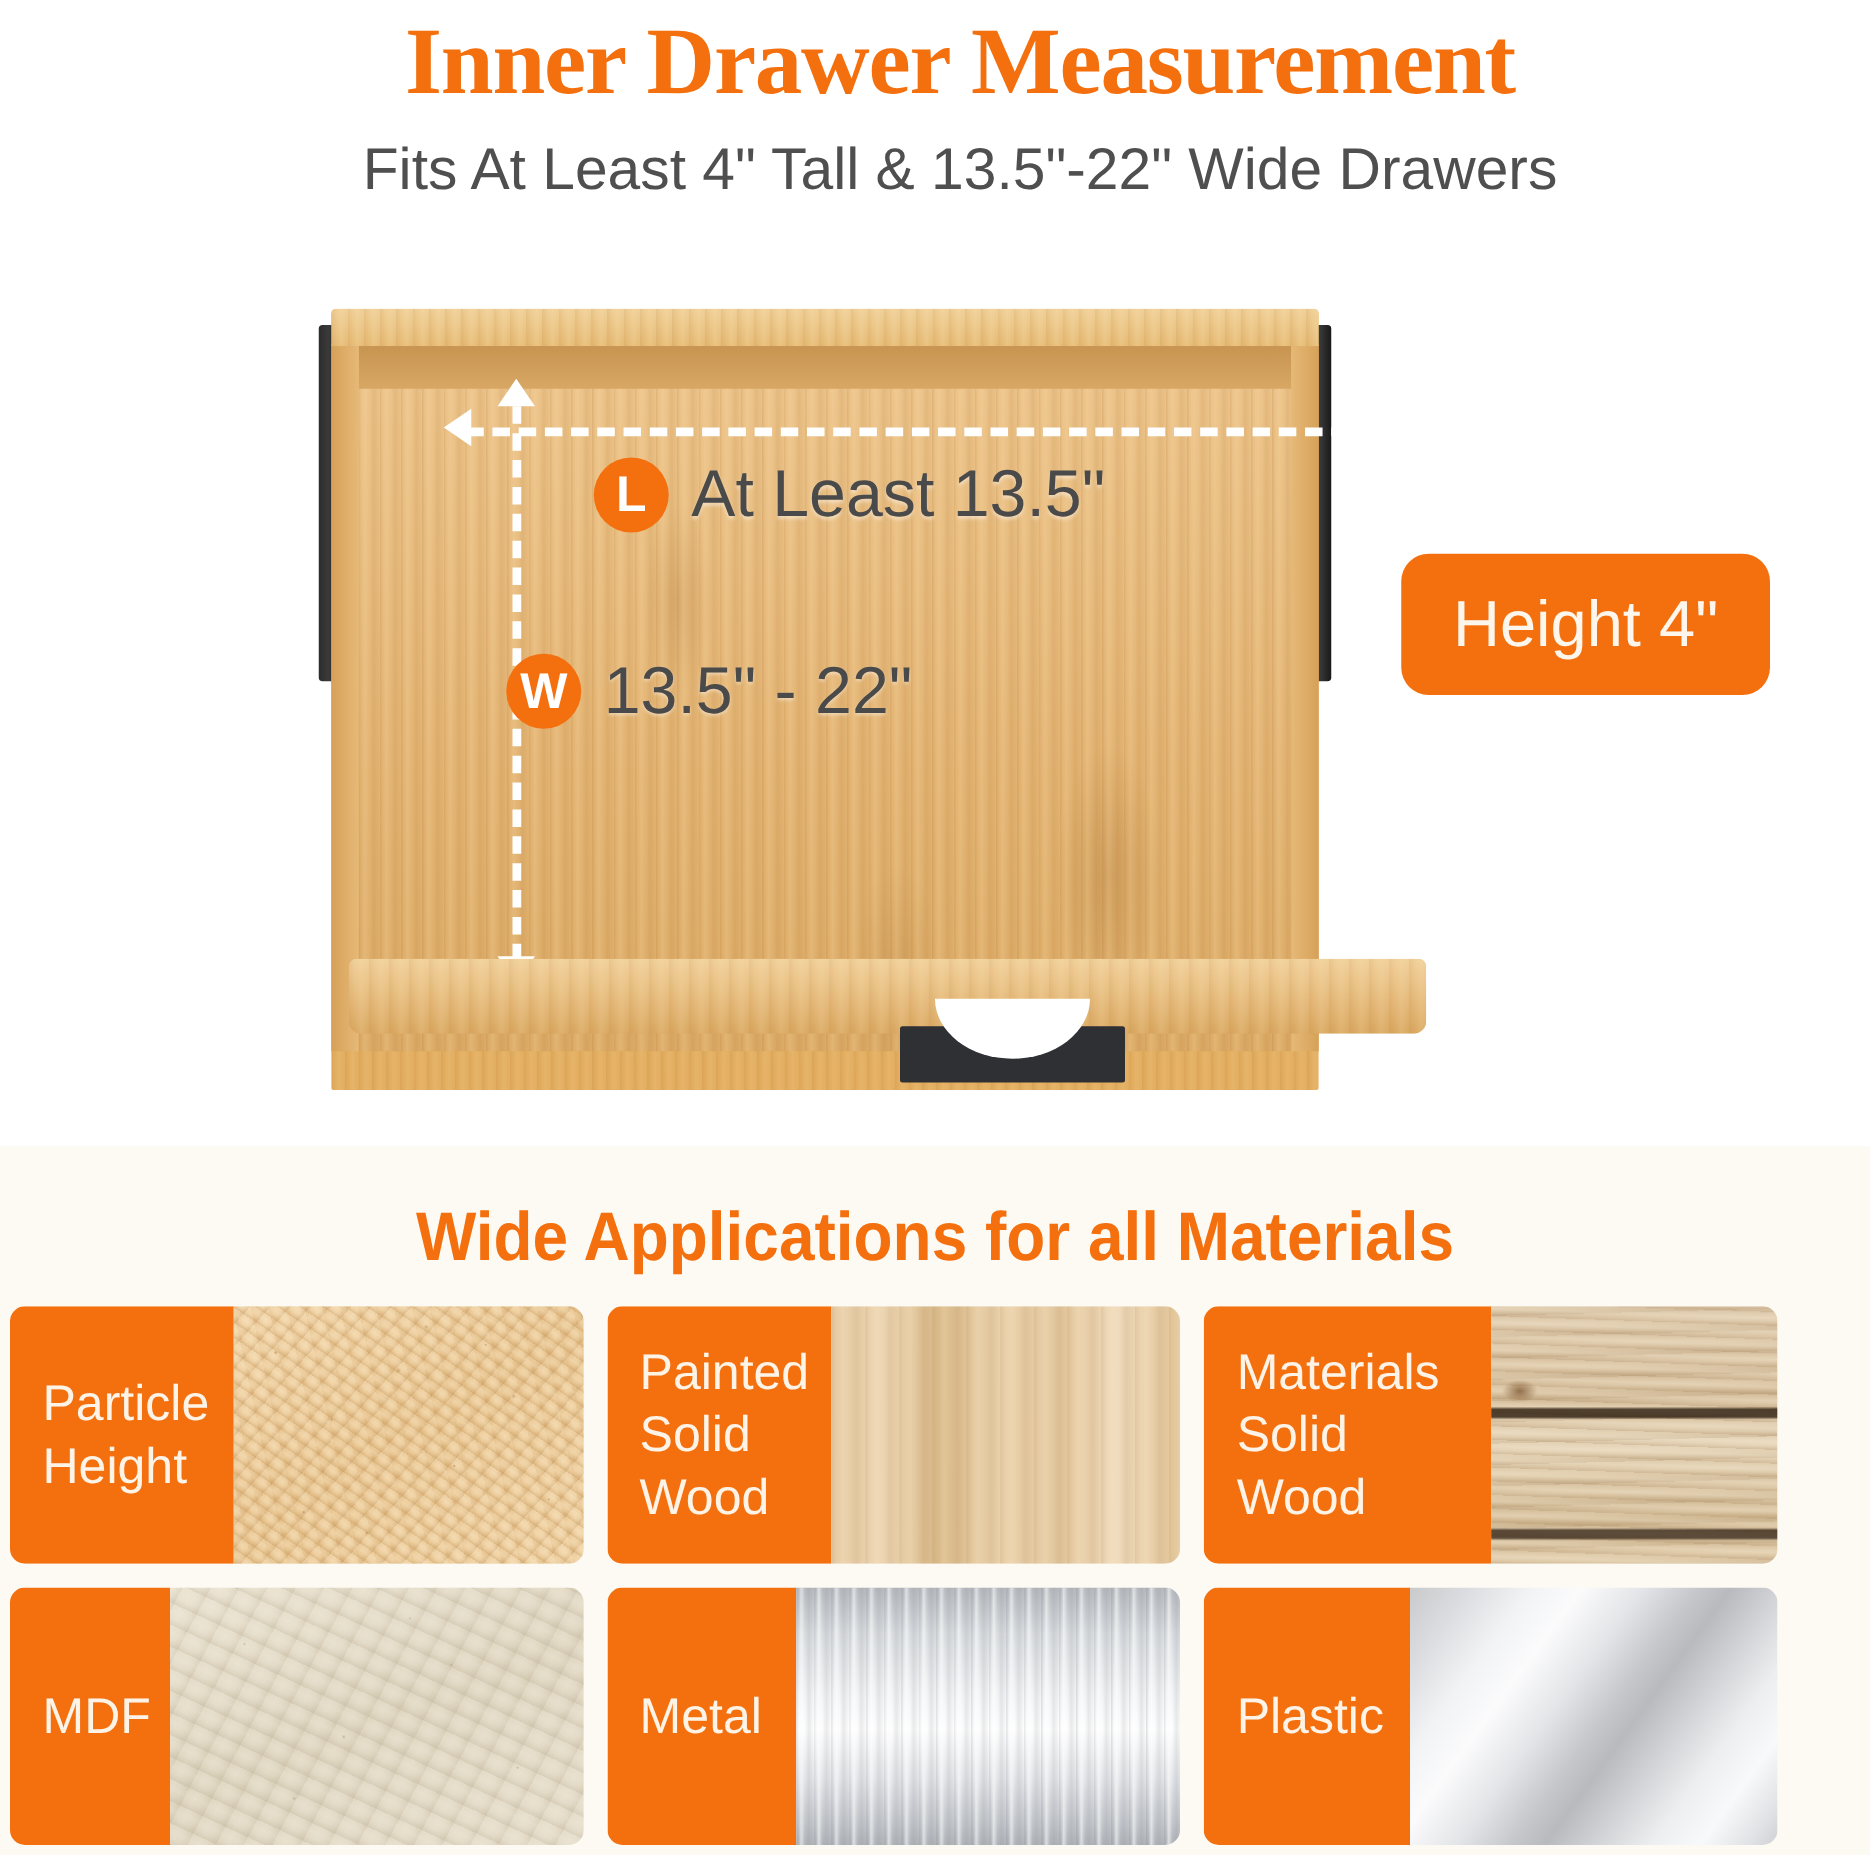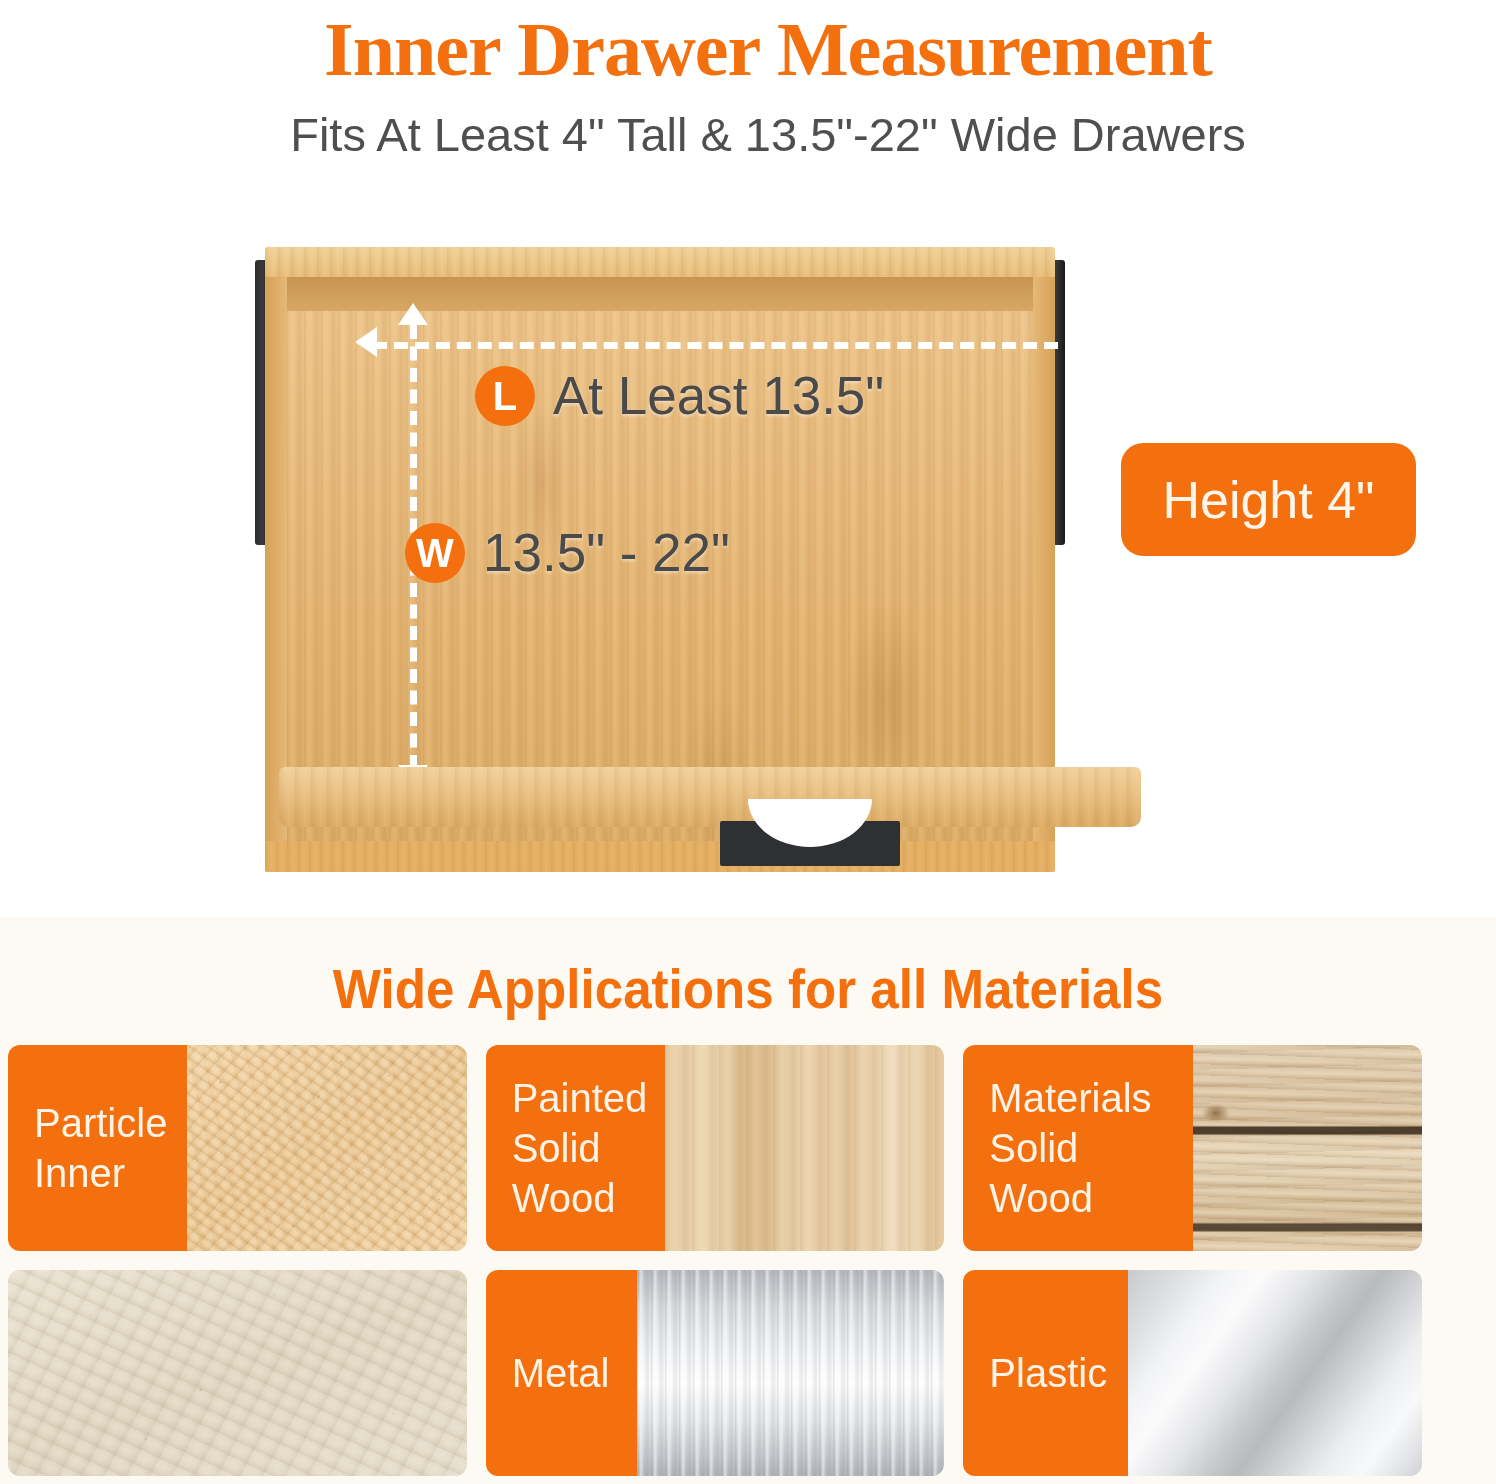--- a/index.html
+++ b/index.html
@@ -359,21 +359,21 @@
 
 <div id="materials-section">
   <div id="materials-heading">Wide Applications for all Materials</div>
 
   <div id="materials-grid">
 
     <div class="material-card">
       <div class="material-label" style="width:39%">
         <div>
           <div>Particle</div>
-          <div>Inner</div>
+          <div>Height</div>
         </div>
       </div>
       <div class="material-swatch" id="swatch-particle-board"></div>
     </div>
 
     <div class="material-card">
       <div class="material-label" style="width:39%">
         <div>
           <div>Painted</div>
           <div>Solid</div>
@@ -388,20 +388,23 @@
         <div>
           <div>Materials</div>
           <div>Solid</div>
           <div>Wood</div>
         </div>
       </div>
       <div class="material-swatch" id="swatch-unpainted-solid-wood"></div>
     </div>
 
     <div class="material-card">
+      <div class="material-label" style="width:28%">
+        <div>MDF</div>
+      </div>
       <div class="material-swatch" id="swatch-mdf"></div>
     </div>
 
     <div class="material-card">
       <div class="material-label" style="width:33%">
         <div>Metal</div>
       </div>
       <div class="material-swatch" id="swatch-metal"></div>
     </div>
 

